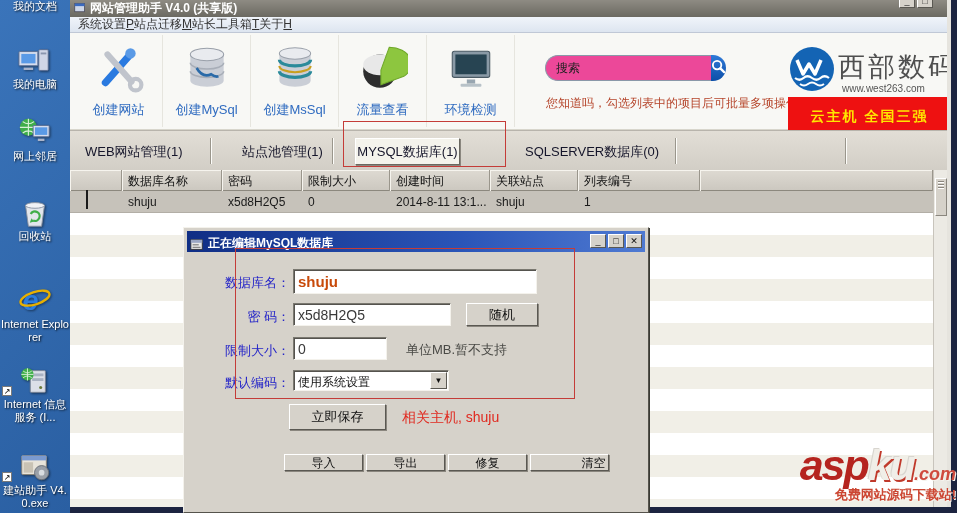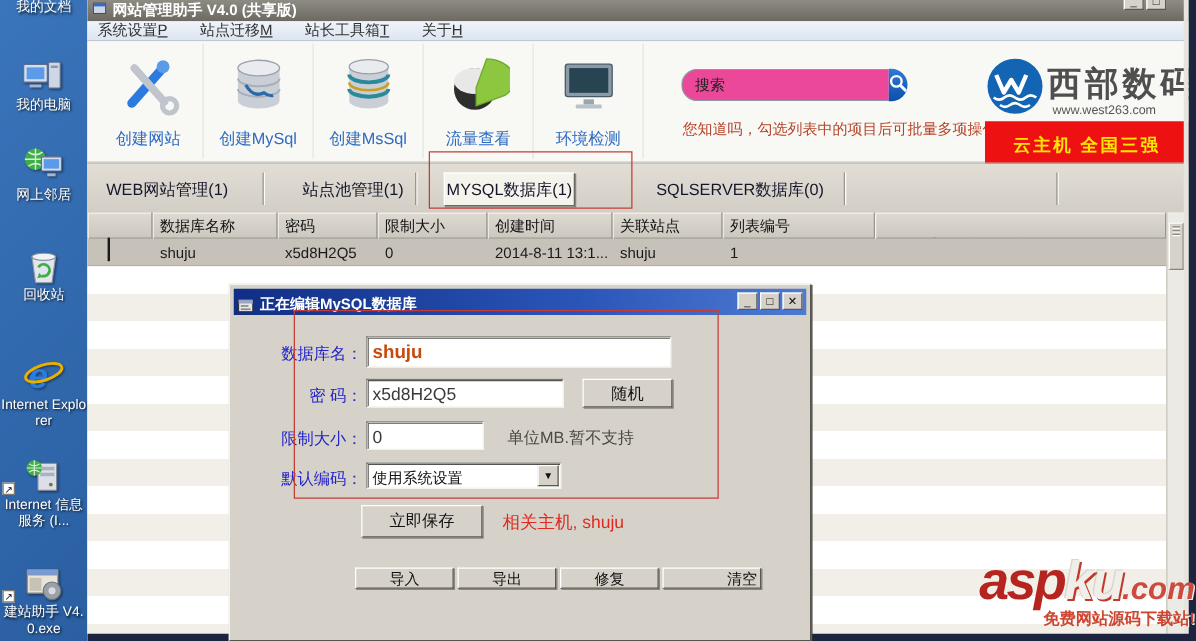--- a/index.html
+++ b/index.html
@@ -15,38 +15,38 @@
   .shortcut { position:absolute; width:10px; height:10px; background:#fff; border:1px solid #7a7a7a; font-size:8px; line-height:9px; color:#000; text-align:center; }
 
   
   .app { position:absolute; left:70px; top:0; width:881px; height:513px; background:#f2f1ec; }
   .titlebar { position:absolute; left:0; top:0; width:881px; height:17px; background:linear-gradient(180deg,#8e8b83,#6b6961); display:flex; align-items:center; overflow:hidden; }
   .titlebar .ticon { margin:0 4px 0 4px; }
   .title-text { color:#fff; font-size:12px; font-weight:bold; white-space:nowrap; }
   .win-btns { position:absolute; right:18px; top:-5px; display:flex; gap:2px; }
   .win-btn { width:16px; height:13px; background:#d6d2ca; border:1px solid; border-color:#fff #5a5852 #5a5852 #fff; font-size:9px; line-height:11px; text-align:center; color:#222; }
 
-  .menubar { position:absolute; left:0; top:17px; width:881px; height:16px; background:linear-gradient(180deg,#f0f4fa,#dde5f0); border-bottom:1px solid #c0c8d6; display:flex; align-items:center; gap:26px; padding-left:8px; }
+  .menubar { position:absolute; left:0; top:17px; width:881px; height:16px; background:linear-gradient(180deg,#f0f4fa,#dde5f0); border-bottom:1px solid #c0c8d6; display:flex; align-items:center; padding-left:8px; }
   .menu-item { font-size:12px; color:#333; white-space:nowrap; }
   .menu-item .u { text-decoration:underline; }
 
   
   .toolbar { position:absolute; left:0; top:33px; width:881px; height:97px; background:#f8f8f5; border-bottom:1px solid #d8d6cc; }
   .tool-btn { position:absolute; top:2px; width:88px; height:92px; text-align:center; border-right:1px solid #e6e5de; }
   .tool-btn svg { width:50px; height:50px; margin-top:8px; }
   .tool-label { font-size:13px; color:#2f6bc0; margin-top:4px; white-space:nowrap; }
 
   .searchbox { position:absolute; left:475px; top:22px; width:178px; height:26px; display:flex; }
   .searchbox input { flex:1; height:26px; border:1px solid #8a98a8; border-right:none; border-radius:13px 0 0 13px; padding-left:10px; font-size:12px; color:#222; outline:none; background:#ec4899; }
   .searchbox input::placeholder { color:#222; opacity:1; }
   .search-btn { width:34px; height:26px; border:none; border-radius:0 13px 13px 0; background:linear-gradient(180deg,#2f7ad8,#0d4fa8); display:flex; align-items:center; justify-content:center; cursor:pointer; }
   .tip { position:absolute; left:476px; top:62px; width:246px; font-size:12px; color:#b5442a; white-space:nowrap; overflow:hidden; }
 
   .logo-circle { position:absolute; left:718px; top:12px; width:48px; height:48px; }
-  .brand-name { position:absolute; left:768px; top:16px; font-size:27px; font-weight:bold; color:#4f4f4f; letter-spacing:3px; white-space:nowrap; }
+  .brand-name { position:absolute; left:768px; top:16px; font-size:27px; font-weight:normal; color:#4f4f4f; letter-spacing:3px; white-space:nowrap; }
   .brand-url { position:absolute; left:772px; top:50px; font-size:10px; color:#555; }
   .banner { position:absolute; left:718px; top:64px; width:163px; height:39px; background:#ee1111; color:#ffe600; font-size:14px; font-weight:bold; display:flex; align-items:center; justify-content:center; white-space:nowrap; letter-spacing:2px; }
 
   
   .tabbar { position:absolute; left:0; top:130px; width:881px; height:40px; background:linear-gradient(180deg,#e2ded6,#d2cec6); border-top:1px solid #b8b4ac; }
   .tab { position:absolute; top:12px; font-size:13px; color:#15152a; white-space:nowrap; cursor:pointer; }
   .tab-active { position:absolute; left:285px; top:7px; width:105px; height:27px; background:#f4f3ec; border:1px solid; border-color:#fff #6a6860 #6a6860 #fff; box-shadow:1px 1px 0 #8a867e; font-size:13px; color:#15152a; display:flex; align-items:center; justify-content:center; cursor:pointer; }
   .groove { position:absolute; top:7px; height:26px; width:2px; border-left:1px solid #9a968c; border-right:1px solid #fdfdfa; }
   .action-link { position:absolute; top:28px; font-size:13px; color:#1a35c0; white-space:nowrap; cursor:pointer;margin-top:16px; }
 
@@ -91,21 +91,21 @@
 
   
   .red-rect { position:absolute; border:1px solid #c43c38; z-index:30; }
   #rect-tab { left:343px; top:121px; width:163px; height:46px; }
   #rect-fields { left:235px; top:248px; width:340px; height:151px; }
 
   
   .watermark { position:absolute; left:768px; top:444px; width:188px; z-index:50; text-align:right; line-height:1; }
   .wm-asp { font-size:43px; font-weight:bold; font-style:italic; color:#b5241f; letter-spacing:-2px; }
   .wm-ku { font-size:43px; font-weight:bold; font-style:italic; color:#f0eee8; letter-spacing:-2px; text-shadow:1.5px 1.5px 0 #c0392b,-1px -1px 0 #d8d5cf; }
-  .wm-com { font-size:25px; font-weight:bold; font-style:italic; color:#cf4a3e; text-shadow:1px 1px 0 #f4f2ec;margin-top:16px; }
+  .wm-com { font-size:18px; font-weight:bold; font-style:italic; color:#cf4a3e; text-shadow:1px 1px 0 #f4f2ec;margin-top:16px; }
   .wm-tag { font-size:13px; font-weight:bold; color:#cc4632; text-shadow:1px 1px 0 #f6f4ee; margin-top:1px; white-space:nowrap; }
 </style>
 </head>
 <body>
 
 <div id="screen">
 
   <div class="desktop">
     <div class="dsk-item" style="top:0;">
       <div class="dsk-label">我的文档</div>

